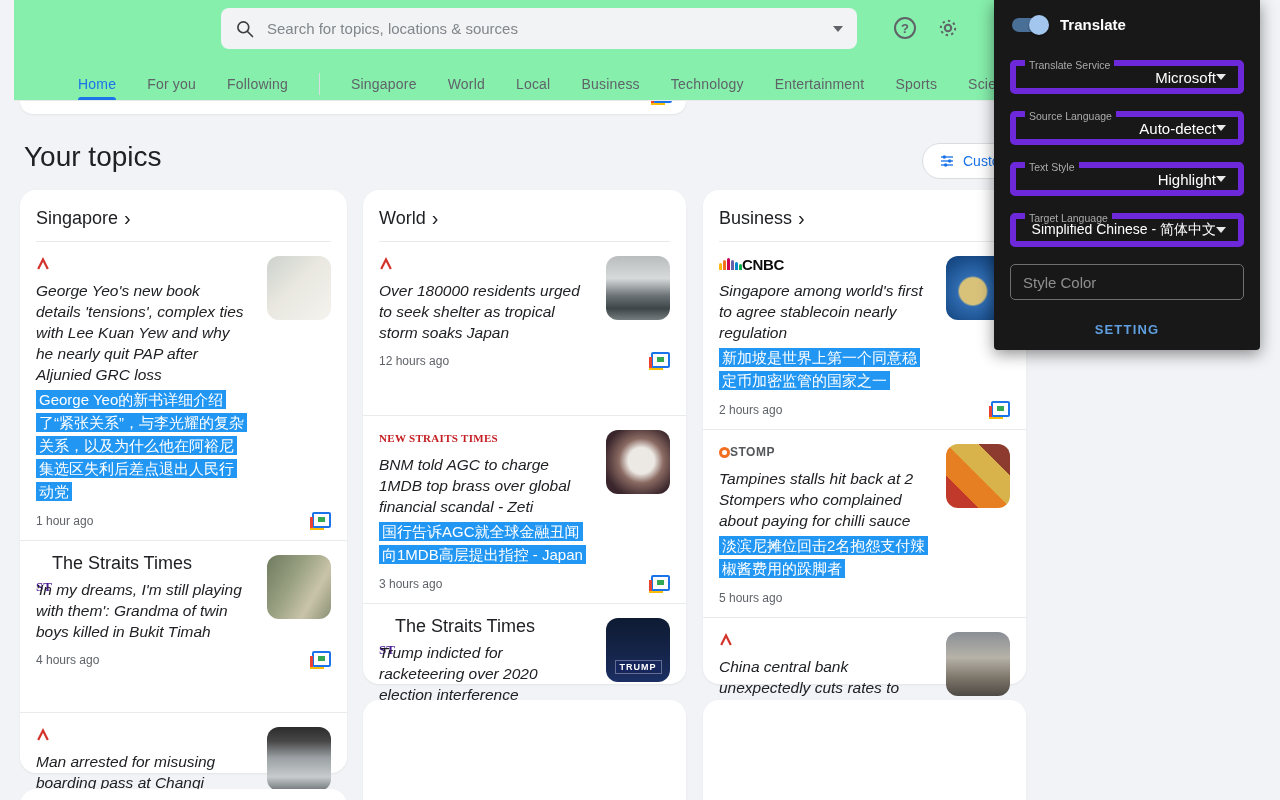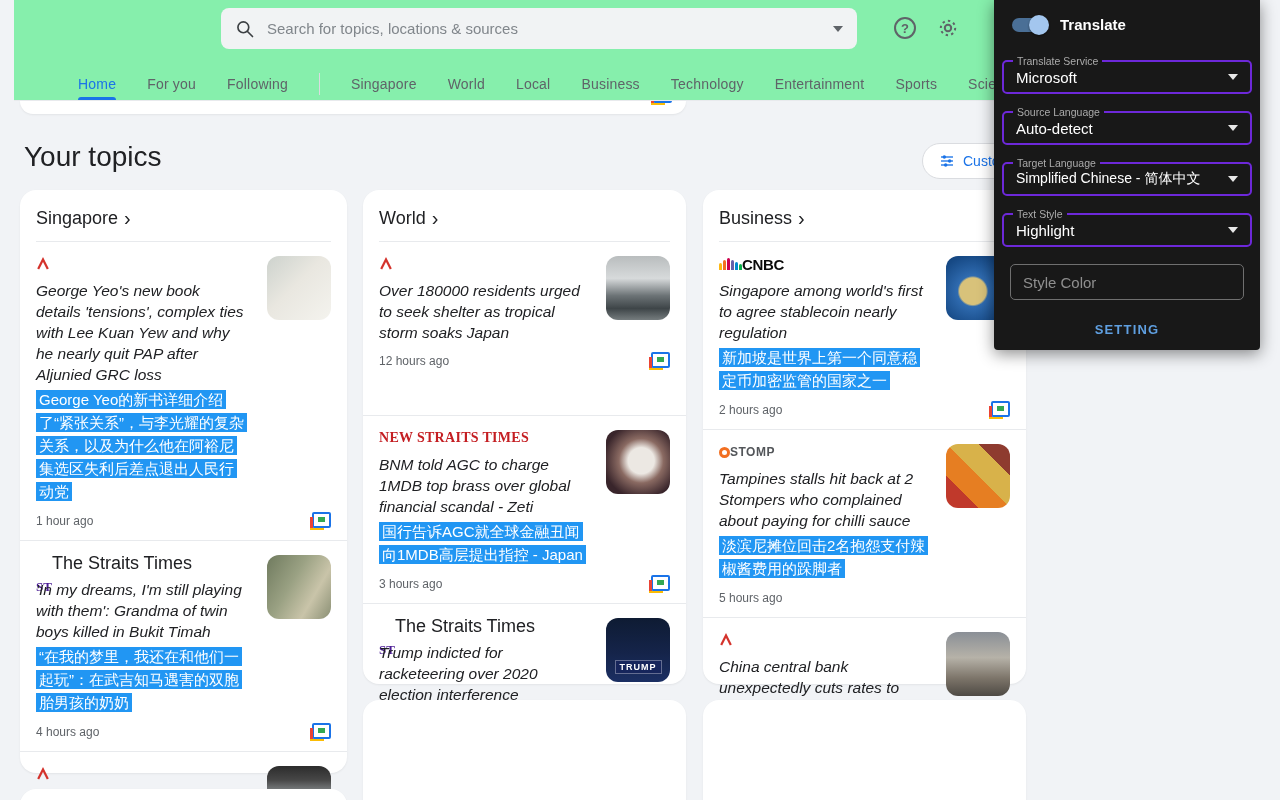--- a/index.html
+++ b/index.html
@@ -35,21 +35,21 @@
   .col-head{display:flex;align-items:center;gap:6px;padding:18px 16px 12px;font-size:18px;color:#202124;
     cursor:pointer;}
   .col-head .chev{font-size:20px;color:#202124;line-height:14px;margin-top:-2px;}
   .col-rule{height:1px;background:#e8eaed;margin:0 16px;}
 
   .article{position:relative;padding:13px 16px 10px;}
   .article + .article{border-top:1px solid #e8eaed;}
   .src{display:flex;align-items:center;height:18px;margin-bottom:7px;cursor:pointer;}
   .srcname{font-size:18px;color:#202124;font-weight:500;}
   .st-mono{font-family:"Liberation Serif","DejaVu Serif",serif;font-weight:700;font-size:13px;color:#4c1d95;margin-top:48px;}
-  .nst-wordmark{font-family:"Liberation Serif","DejaVu Serif",serif;font-weight:700;font-size:14px;
+  .nst-wordmark{font-family:"Liberation Serif","DejaVu Serif",serif;font-weight:700;font-size:11px;
     color:#c41e22;text-transform:uppercase;letter-spacing:.3px;}
   .cnbc-wordmark{font-weight:700;font-size:15px;color:#0b0b0b;letter-spacing:-.3px;}
   .stomp-wordmark{font-weight:700;font-size:12px;color:#53565a;letter-spacing:.5px;}
   .stomp-ring{width:11px;height:11px;border:3px solid #f26f21;border-radius:50%;box-sizing:border-box;
     display:inline-block;}
   .peacock{display:inline-flex;align-items:flex-end;gap:1px;height:12px;}
   .peacock i{width:3px;border-radius:2px 2px 0 0;display:inline-block;}
 
   .a-main{margin-right:84px;}
   .title{margin:0;font-size:15.5px;line-height:21px;font-weight:400;color:#202124;cursor:pointer;font-style:italic;}
@@ -84,22 +84,22 @@
   .t-b3{background:linear-gradient(#8a8f96,#b6b2a8 40%,#7d756a 72%,#4e4a44);}
 
   
   .panel{position:absolute;left:994px;top:0;width:266px;height:350px;background:#181818;z-index:50;
     border-radius:0 0 4px 4px;box-shadow:0 4px 16px rgba(0,0,0,.45);color:#fff;}
   .panel-head{display:flex;align-items:center;gap:14px;padding:16px 18px 10px;}
   .switch{position:relative;width:34px;height:14px;background:#4a6f96;border-radius:7px;cursor:pointer;}
   .switch .knob{position:absolute;right:-3px;top:-3px;width:20px;height:20px;border-radius:50%;
     background:#a3c6ee;box-shadow:0 1px 2px rgba(0,0,0,.5);}
   .panel-title{font-size:15px;font-weight:600;color:#fff;}
-  .field{position:relative;margin:17px 8px 0;border:2px solid #6d28d9;border-radius:5px;height:34px;
-    display:flex;align-items:center;padding:0 12px;box-sizing:border-box;cursor:pointer;}
+  .field{position:relative;margin:17px 16px 0;border:6px solid #6d28d9;border-radius:5px;height:34px;
+    display:flex;align-items:center;padding:0 12px;box-sizing:border-box;cursor:pointer;text-align:right;}
   .field .flabel{position:absolute;top:-7px;left:9px;font-size:10.5px;color:#ababab;background:#181818;
     padding:0 4px;line-height:12px;}
   .field .fvalue{font-size:15px;font-weight:400;color:#fff;flex:1;white-space:nowrap;overflow:hidden;}
   .field .fcaret{width:0;height:0;border-left:5px solid transparent;border-right:5px solid transparent;
     border-top:6px solid #e8e8e8;}
   .field.cn .fvalue{font-size:14px;}
   .color-input{margin:17px 16px 0;border:1px solid #6f6f6f;border-radius:5px;height:36px;width:234px;
     box-sizing:border-box;background:transparent;color:#fff;font-size:15px;padding:0 12px;
     font-family:"Liberation Sans","DejaVu Sans",sans-serif;}
   .color-input::placeholder{color:#8f8f8f;}
@@ -200,21 +200,20 @@
         <div class="thumb t-sg1"></div>
       </div>
 
       <div class="article" style="min-height:148px">
         <div class="src">
           <span class="st-mono">ST</span>
           <span class="srcname">The Straits Times</span>
         </div>
         <div class="a-main">
           <h3 class="title">'In my dreams, I'm still playing with them': Grandma of twin boys killed in Bukit Timah</h3>
-          <div class="trans"><span class="hl">“在我的梦里，我还在和他们一起玩”：在武吉知马遇害的双胞胎男孩的奶奶</span></div>
         </div>
         <div class="foot">
           <span class="time">4 hours ago</span>
           <span class="fc">
             <span class="page"></span>
               <span class="inner"></span>
               <span class="redbar"></span>
               <span class="yellowbar"></span>
           </span>
         </div>
@@ -394,30 +393,30 @@
       <span class="fvalue">Microsoft</span>
       <span class="fcaret"></span>
     </div>
 
     <div class="field">
       <span class="flabel">Source Language</span>
       <span class="fvalue">Auto-detect</span>
       <span class="fcaret"></span>
     </div>
 
+    <div class="field">
+      <span class="flabel">Text Style</span>
+      <span class="fvalue">Highlight</span>
+      <span class="fcaret"></span>
+    </div>
+
     <div class="field cn">
       <span class="flabel">Target Language</span>
       <span class="fvalue">Simplified Chinese - 简体中文</span>
       <span class="fcaret"></span>
     </div>
 
-    <div class="field">
-      <span class="flabel">Text Style</span>
-      <span class="fvalue">Highlight</span>
-      <span class="fcaret"></span>
-    </div>
-
     <input class="color-input" type="text" placeholder="Style Color" style="">
 
     <a class="setting">SETTING</a>
   </div>
 
 </div>
 
 </body></html>

